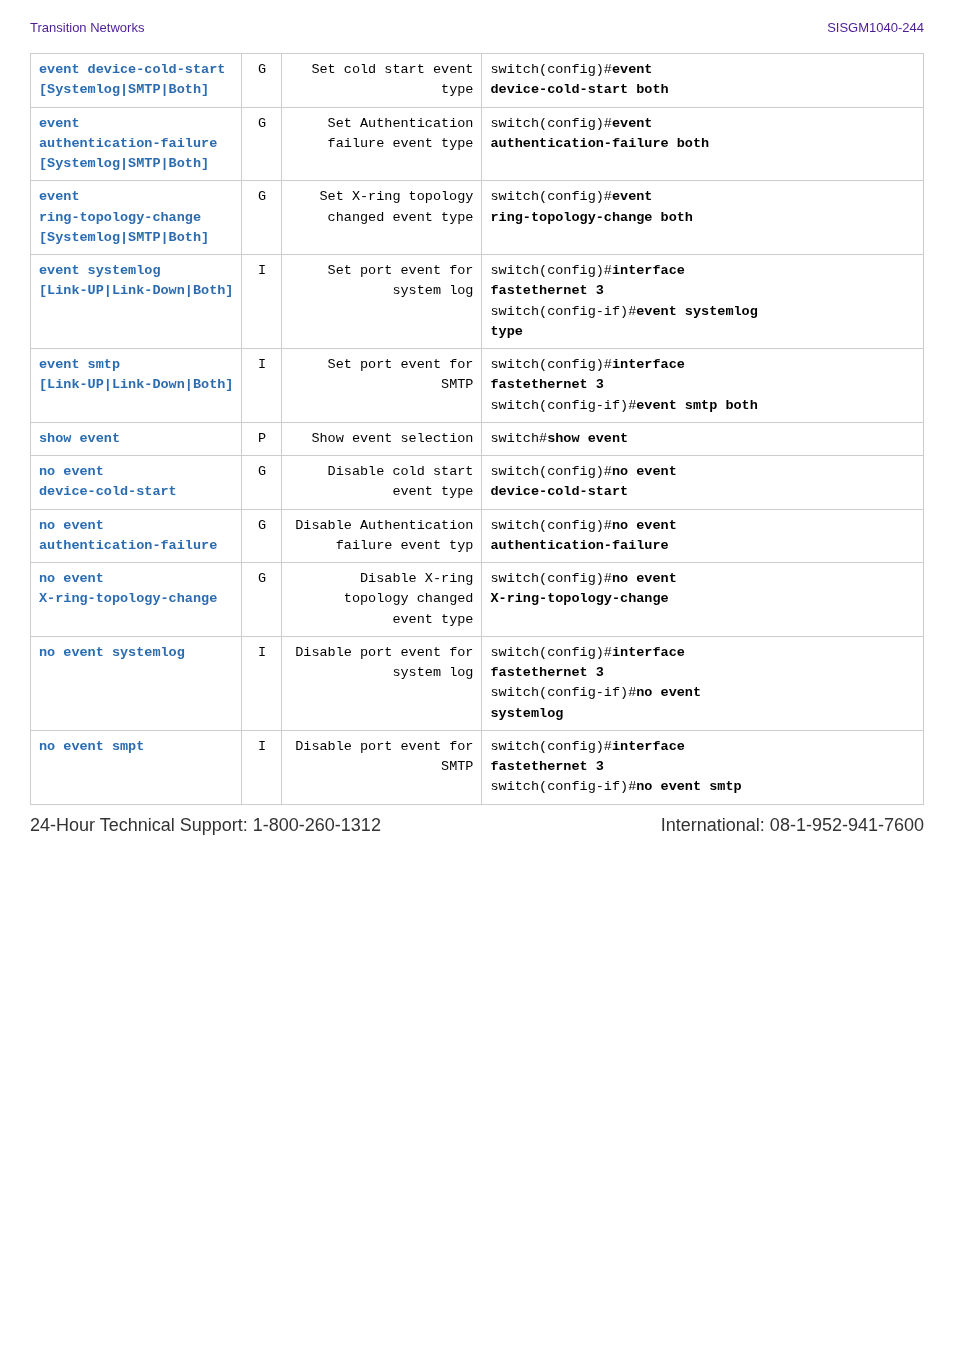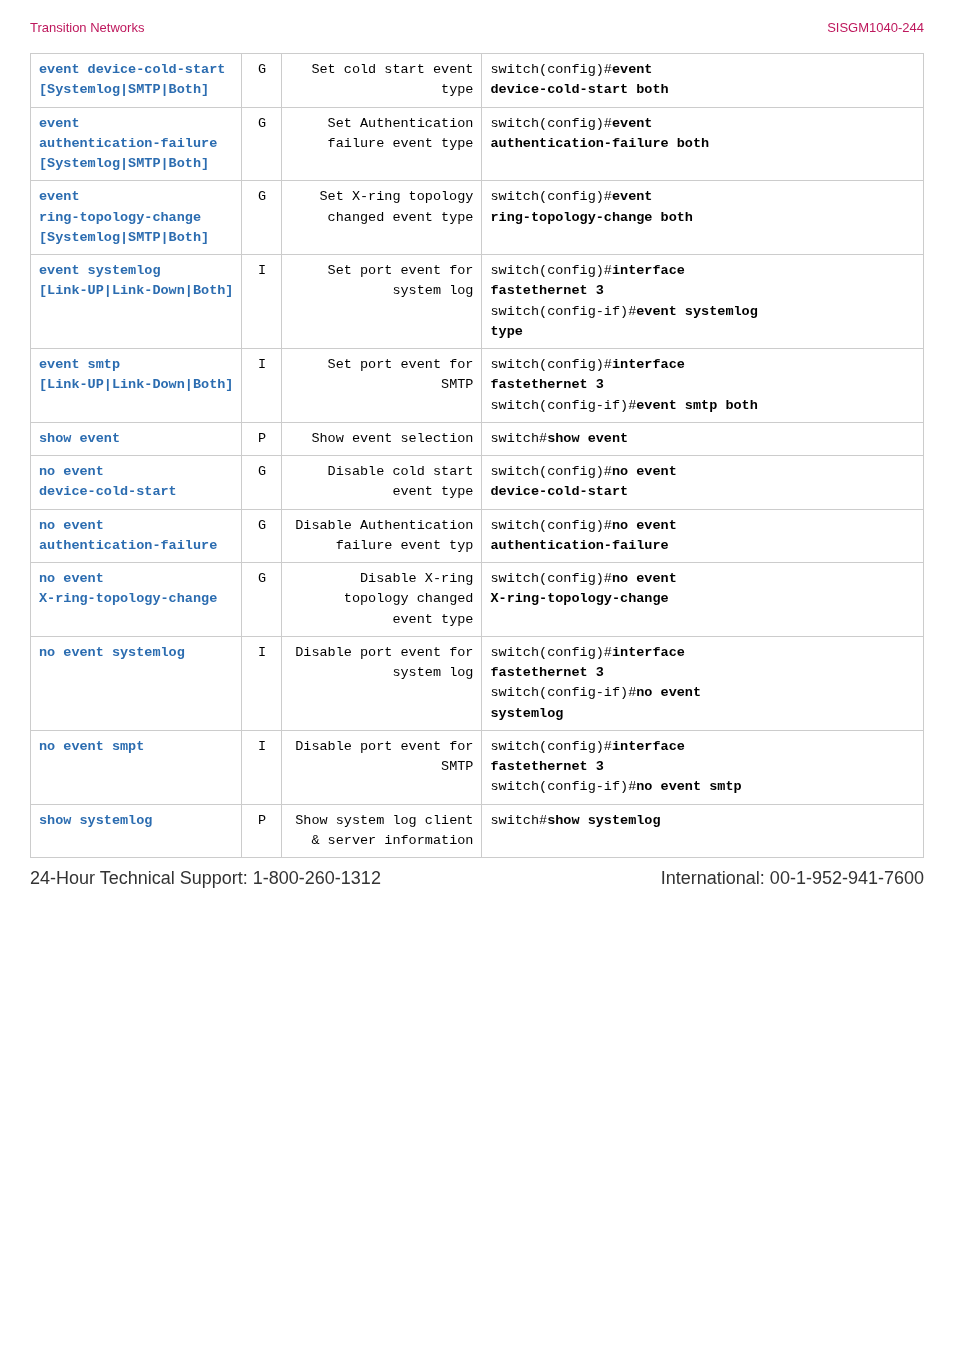--- a/index.html
+++ b/index.html
@@ -10,21 +10,21 @@
       color: #000;
       width: 954px;
       min-height: 1350px;
       padding: 20px 30px;
     }
     .page-header {
       display: flex;
       justify-content: space-between;
       margin-bottom: 18px;
       font-size: 13px;
-      color: #be185d;
+      color: #4c1d95;
     }
     table {
       width: 100%;
       border-collapse: collapse;
       border: 1px solid #ccc;
     }
     td {
       border: 1px solid #ccc;
       padding: 6px 8px;
       vertical-align: top;
@@ -127,25 +127,19 @@
         <td class="priv-col">I</td>
         <td class="desc-col">Disable port event for<br>system log</td>
         <td class="syntax-col">switch(config)#<b>interface</b><br><b>fastethernet 3</b><br>switch(config-if)#<b>no event</b><br><b>systemlog</b></td>
       </tr>
       <tr>
         <td class="cmd-col">no event smpt</td>
         <td class="priv-col">I</td>
         <td class="desc-col">Disable port event for<br>SMTP</td>
         <td class="syntax-col">switch(config)#<b>interface</b><br><b>fastethernet 3</b><br>switch(config-if)#<b>no event smtp</b></td>
       </tr>
-      <tr>
-        <td class="cmd-col">show systemlog</td>
-        <td class="priv-col">P</td>
-        <td class="desc-col">Show system log client<br>&amp; server information</td>
-        <td class="syntax-col">switch#<b>show systemlog</b></td>
-      </tr>
     </tbody>
 </table>
 
 <div class="page-footer">
   <span>24-Hour Technical Support: 1-800-260-1312</span>
-  <span>International: 00-1-952-941-7600</span>
+  <span>International: 08-1-952-941-7600</span>
 </div>
 
 </body></html>

